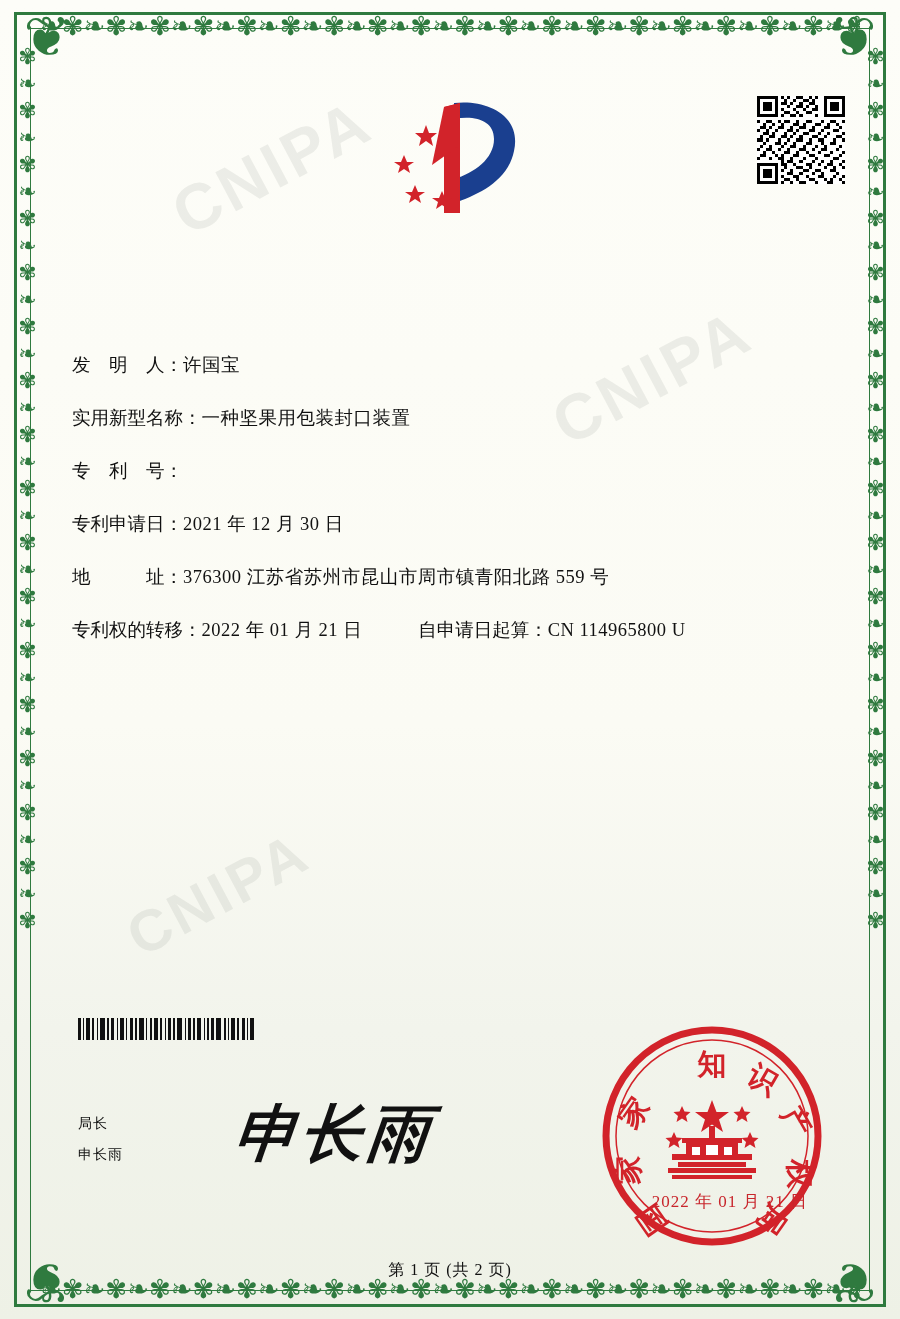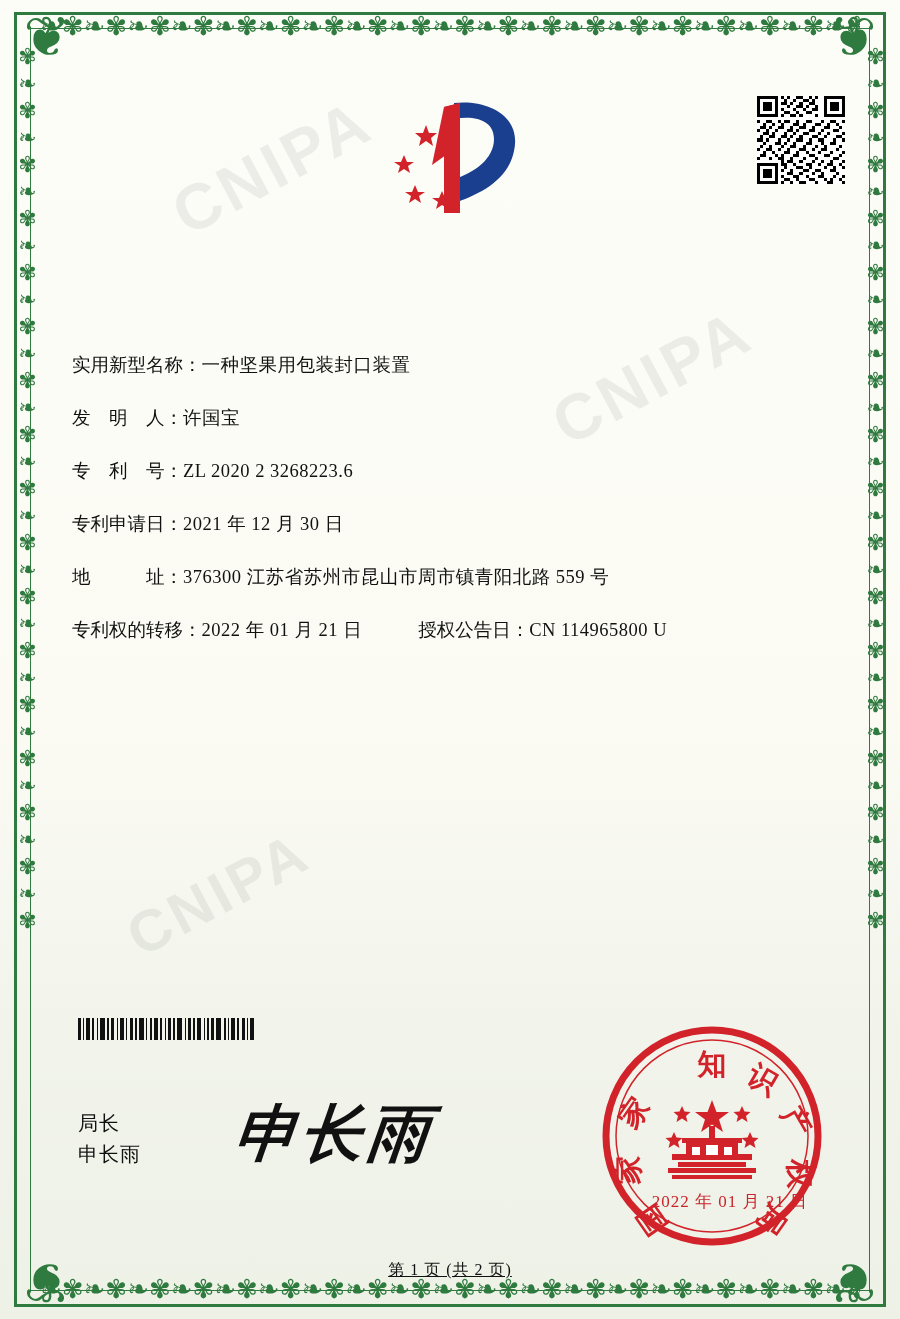--- a/index.html
+++ b/index.html
@@ -191,21 +191,21 @@
     display: block;
     background: #111;
     height: 100%;
   }
 
   
   .sig-label {
     position: absolute;
     left: 78px;
     top: 1108px;
-    font-size: 20px;
+    font-size: 14px;
     line-height: 31px;
     color: #111;
     letter-spacing: 1px;
   }
   .sig-script {
     position: absolute;
     left: 235px;
     top: 1092px;
     font-size: 62px;
     font-family: "Liberation Serif", "DejaVu Serif", serif;
@@ -237,21 +237,20 @@
 
   
   .footer {
     position: absolute;
     left: 0; right: 0;
     bottom: 38px;
     text-align: center;
     font-size: 16px;
     color: #111;
     letter-spacing: 1px;
-    text-decoration: underline;
   }
 </style>
 </head>
 <body>
 
 <div class="page">
 
   <div class="watermark wm1">CNIPA</div>
   <div class="watermark wm2">CNIPA</div>
   <div class="watermark wm3">CNIPA</div>
@@ -484,43 +483,42 @@
           <rect x="19" y="28" width="1" height="1"></rect>
           <rect x="23" y="28" width="2" height="1"></rect>
           <rect x="28" y="28" width="1" height="1"></rect>
       </g>
     </svg>
   </div>
 
 
   <div class="fields">
     <div class="field-row">
+      <span class="field-label">发　明　人：</span>
+      <span class="field-value">许国宝</span>
+    </div>
+    <div class="field-row">
       <span class="field-label">实用新型名称：</span>
       <span class="field-value">一种坚果用包装封口装置</span>
     </div>
     <div class="field-row">
-      <span class="field-label">发　明　人：</span>
-      <span class="field-value">许国宝</span>
-    </div>
-    <div class="field-row">
       <span class="field-label">专　利　号：</span>
-      <span class="field-value">ZL 2020 2 3268223.6</span>
     </div>
     <div class="field-row">
       <span class="field-label">专利申请日：</span>
       <span class="field-value">2021 年 12 月 30 日</span>
     </div>
     <div class="field-row">
       <span class="field-label">地　　　址：</span>
       <span class="field-value">376300 江苏省苏州市昆山市周市镇青阳北路 559 号</span>
     </div>
     <div class="field-row dual">
       <span class="field-label">专利权的转移：</span>
       <span class="field-value">2022 年 01 月 21 日</span>
-      <span class="field-label">授权公告日：</span>
+      <span class="field-label">自申请日起算：</span>
       <span class="field-value">CN 114965800 U</span>
     </div>
   </div>
 
   <div class="paras">
   </div>
 
   <div class="barcode">
     <i style="width:3px"></i>
       <i style="width:2px;background:transparent"></i>

